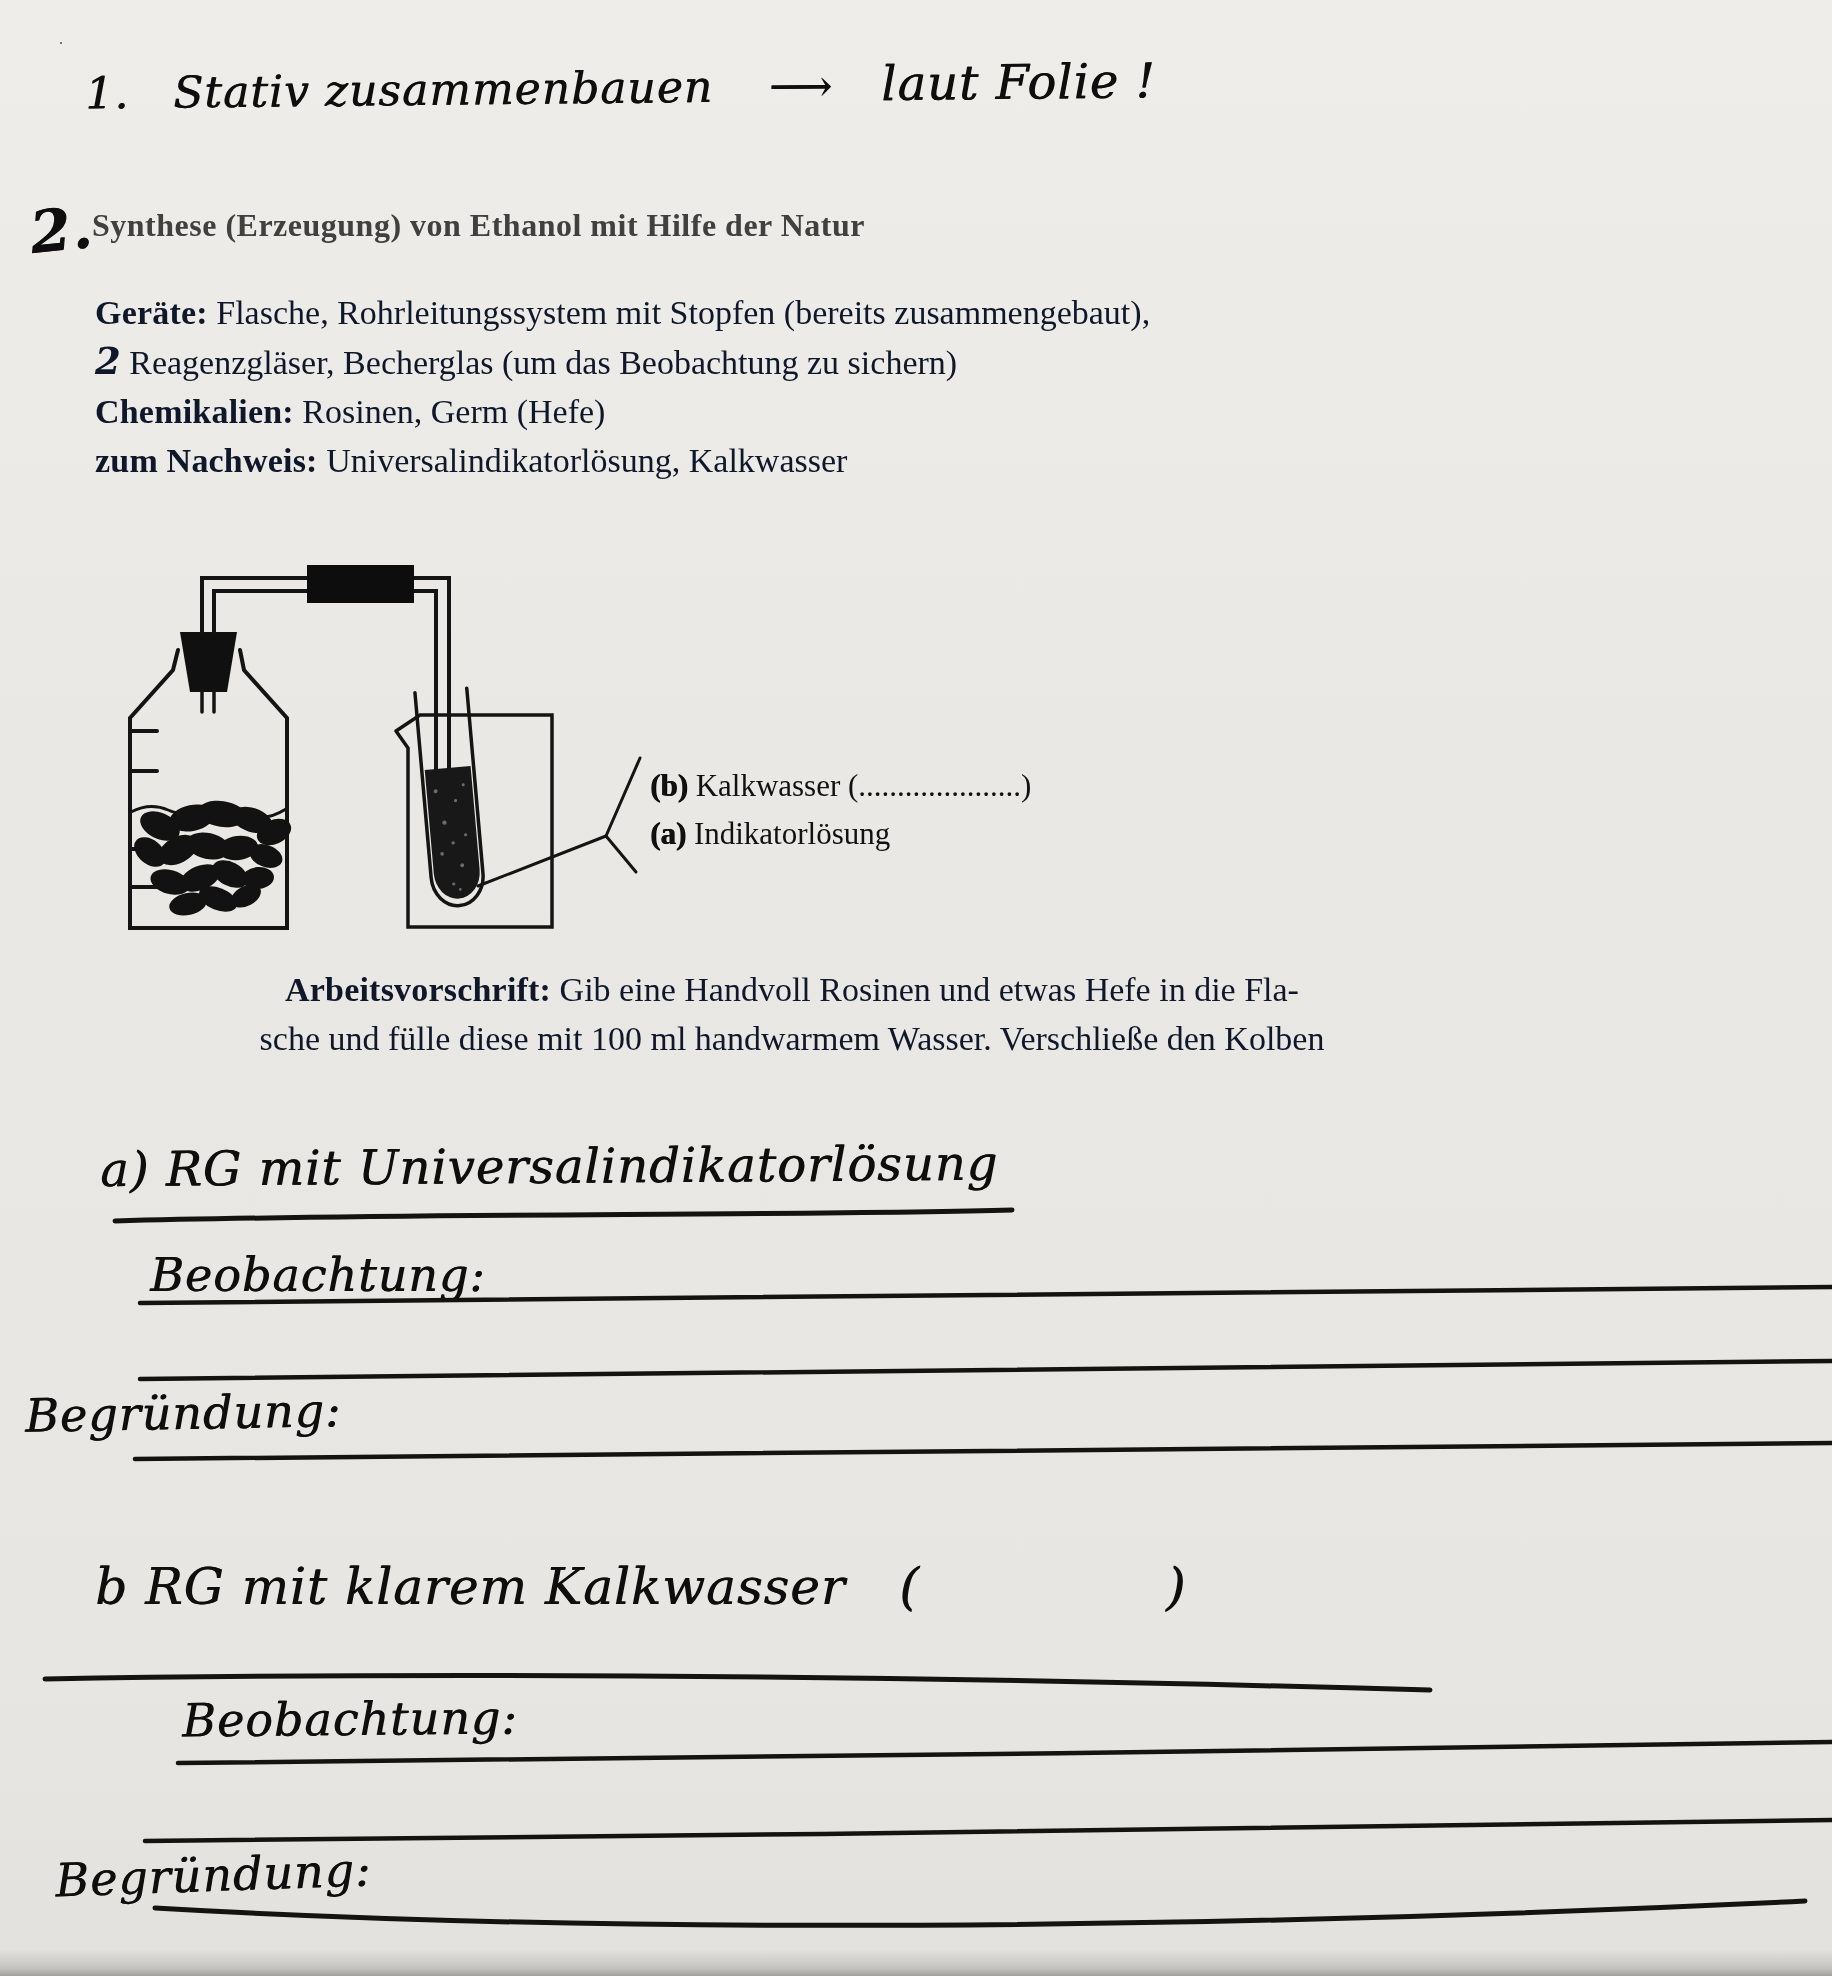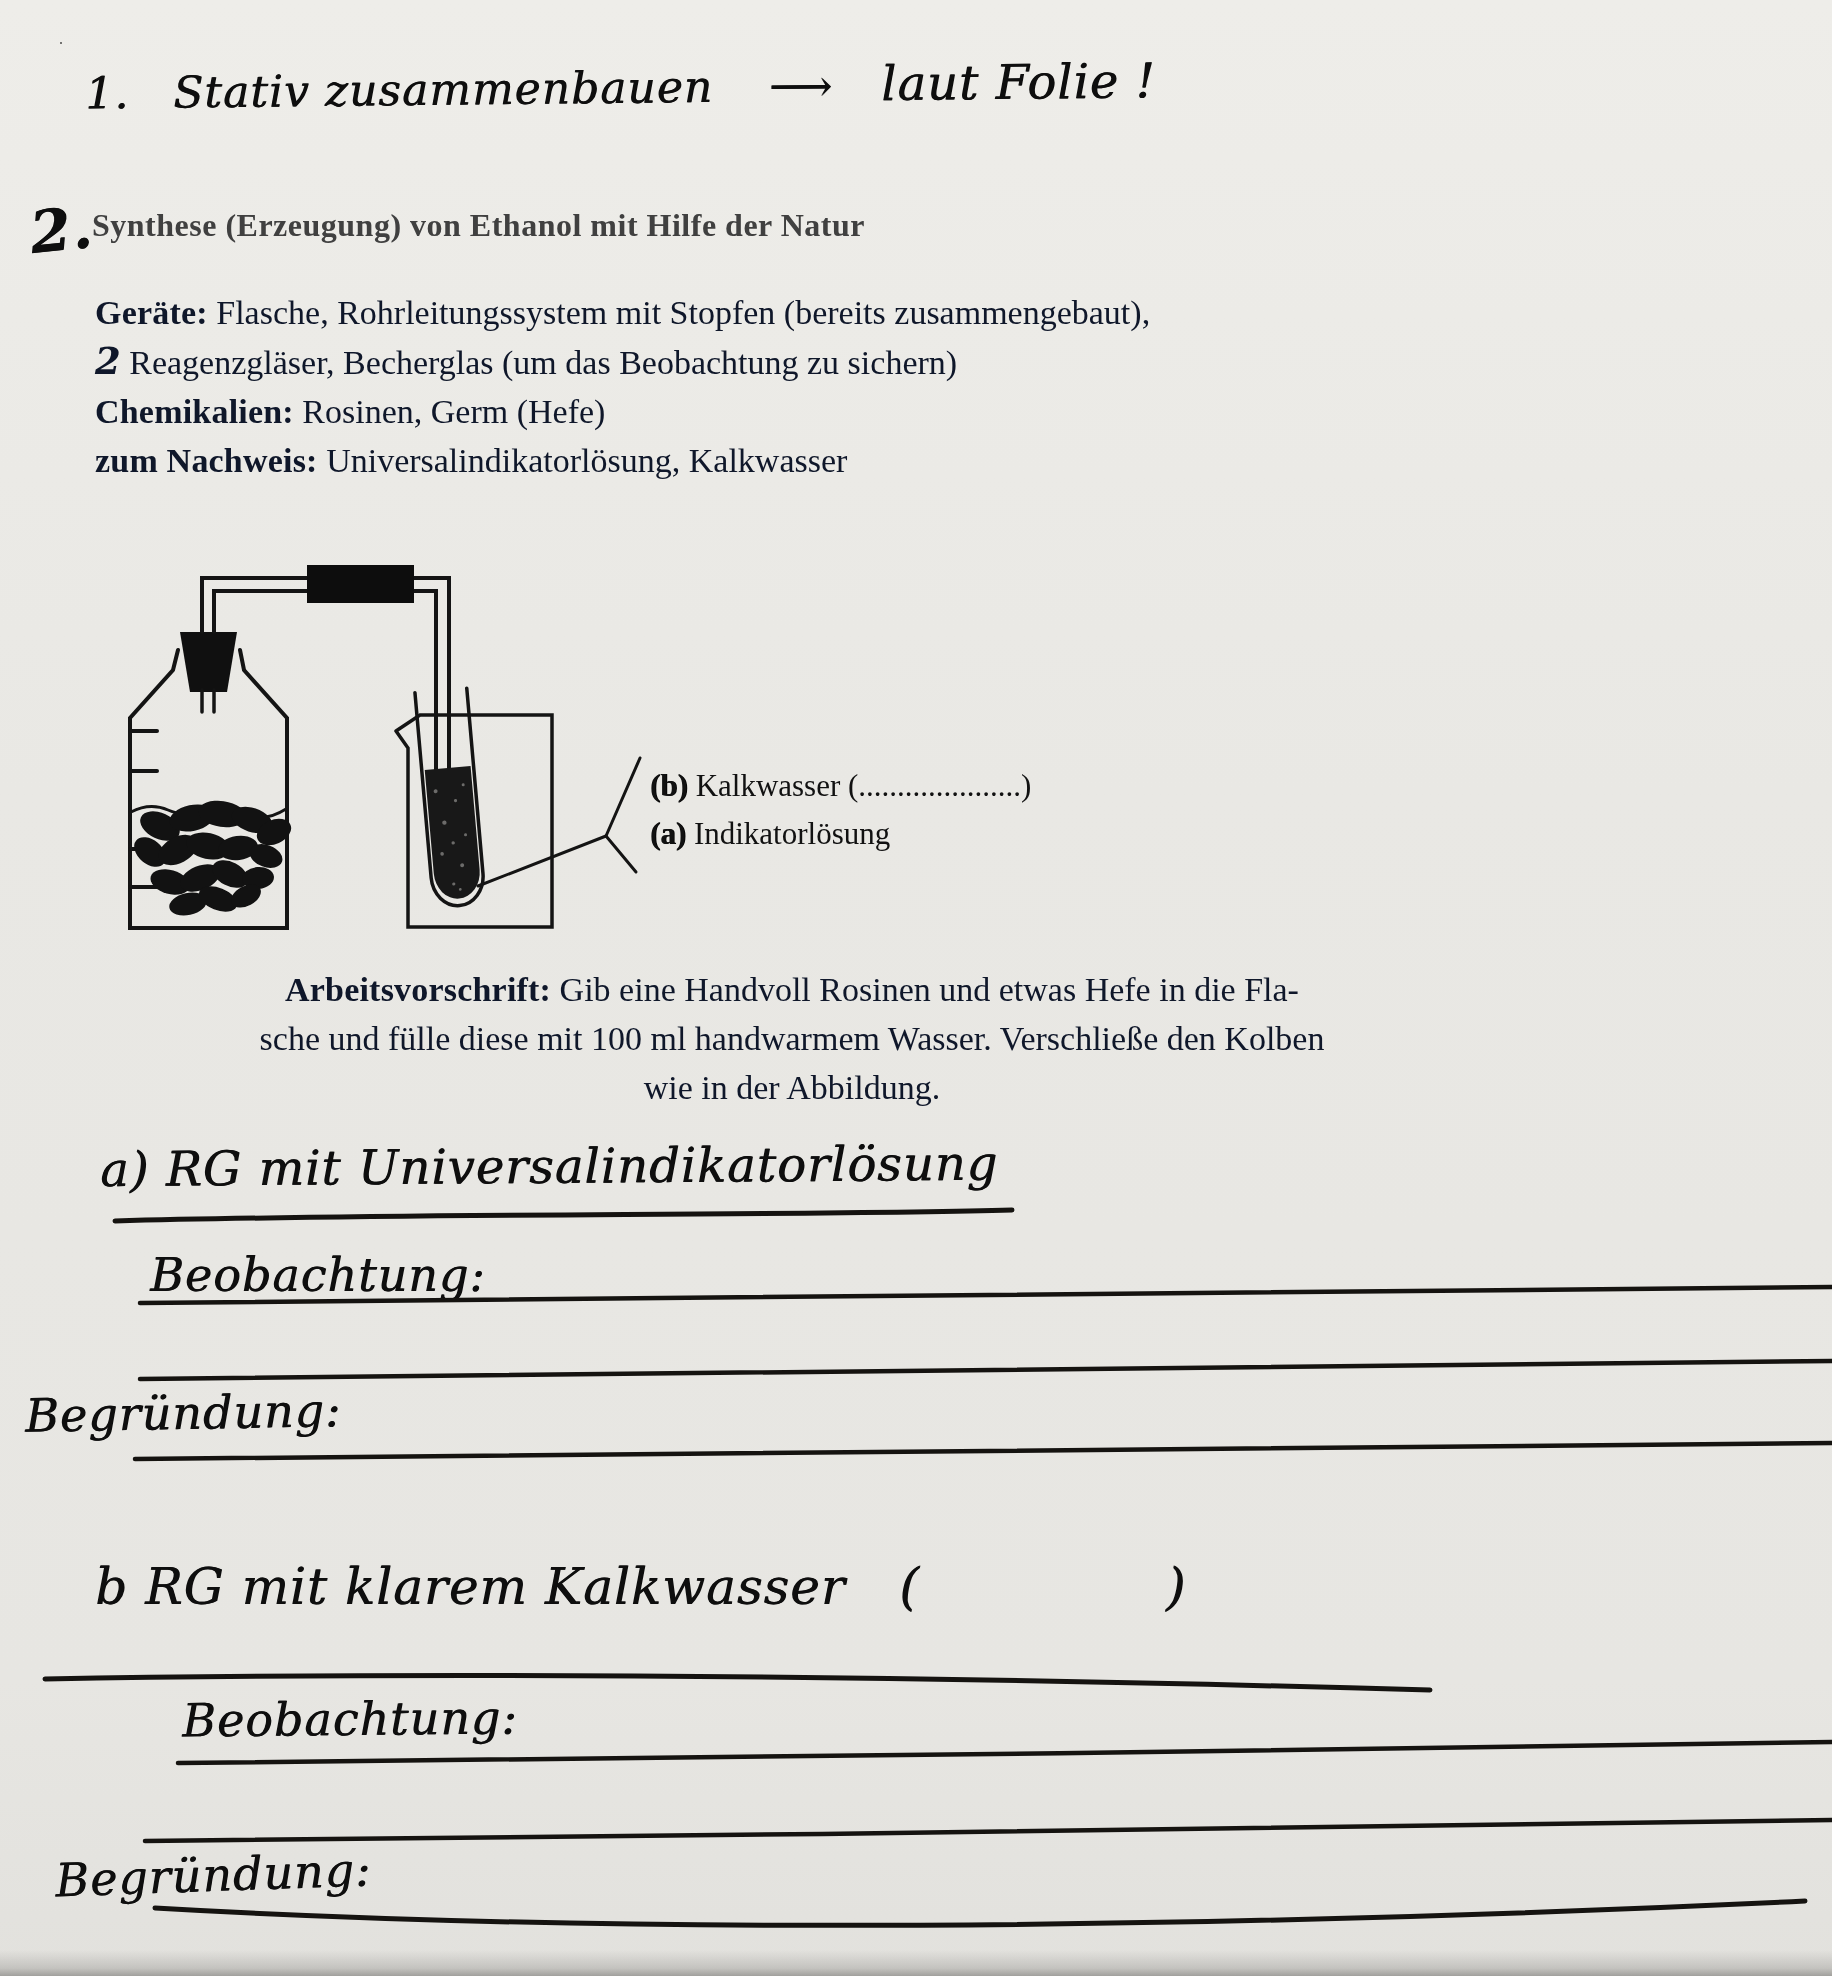--- a/index.html
+++ b/index.html
@@ -146,21 +146,20 @@
     <span>Indikatorlösung</span>
   </div>
 </div>
 
 <div class="abs print" style="left:82px;top:965px;width:1420px;text-align:center;">
   <div>
     <b>Arbeitsvorschrift:</b>
     <span>Gib eine Handvoll Rosinen und etwas Hefe in die Fla-</span>
   </div>
   <div>sche und fülle diese mit 100 ml handwarmem Wasser. Verschließe den Kolben</div>
-  <div>wie in der Abbildung.</div>
 </div>
 
 <div class="abs hw" style="left:100px;top:1138px;font-size:48px;transform:rotate(-.4deg);">a) RG mit Universalindikatorlösung</div>
 <div class="abs hw" style="left:150px;top:1248px;font-size:46px;">Beobachtung:</div>
 <div class="abs hw" style="left:25px;top:1386px;font-size:46px;transform:rotate(-1deg);">Begründung:</div>
 
 <div class="abs hw" style="left:95px;top:1558px;font-size:50px;">
   <span>b RG mit klarem Kalkwasser</span>
   <span style="display:inline-block;width:20px;"></span>
   <span>(</span>

